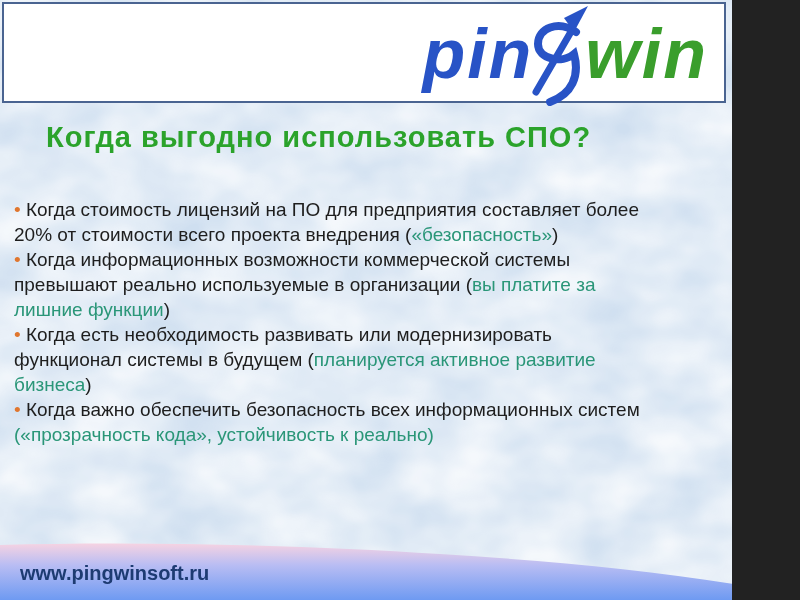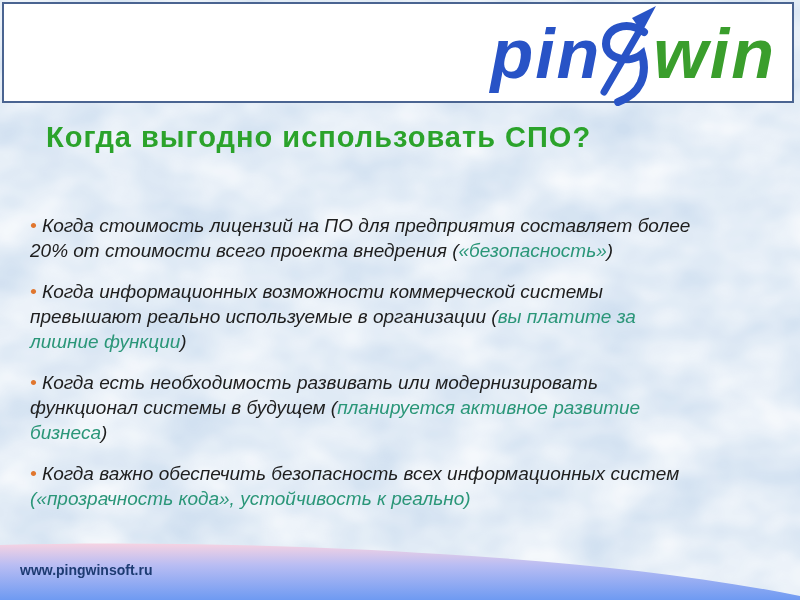--- a/index.html
+++ b/index.html
@@ -1,17 +1,17 @@
 <!DOCTYPE html>
 <html><head>
 <meta charset="utf-8">
 <style>
   html,body{margin:0;padding:0;background:#222;}
   .slide{
-    position:relative;width:800px;height:600px;overflow:hidden;
+    position:relative;width:732px;height:600px;overflow:hidden;
     font-family:"Liberation Sans",sans-serif;background:#cfdff0;
   }
   .bg-tex{position:absolute;top:0;left:0;z-index:0;}
   
   .header{
     position:absolute;top:2px;left:2px;right:6px;height:97px;
     background:#ffffff;border:2px solid #4a6491;z-index:2;
   }
   .logo{
     position:absolute;right:16px;top:0;height:100px;white-space:nowrap;
@@ -24,29 +24,29 @@
   
   .title{
     position:absolute;top:121px;left:46px;width:720px;z-index:2;
     color:#2ba32b;font-size:29px;font-weight:bold;letter-spacing:1px;margin:0;
   }
   
   .bullets{
     position:absolute;top:197px;left:14px;width:765px;z-index:2;
     font-size:19px;line-height:25px;color:#1e1e1e;
   }
-  .bullet{white-space:pre-wrap;margin:16px;font-style:italic;}
+  .bullet{white-space:pre-wrap;margin:0;}
   .bullet .marker{color:#e0762e;}
   .bullet .accent{color:#2a9678;}
   .bullet .normal{color:#1e1e1e;}
   
   .footer-wave{position:absolute;left:0;top:530px;z-index:3;}
   .footer-url{
     position:absolute;left:20px;top:562px;z-index:4;
-    color:#1d3b72;font-size:14px;font-weight:bold;
+    color:#1d3b72;font-size:20px;font-weight:bold;
   }
 </style>
 </head>
 <body>
 
 <div class="slide">
 
   <svg class="bg-tex" width="800" height="600">
     <defs>
       <filter id="tex" x="0" y="0" width="100%" height="100%">

